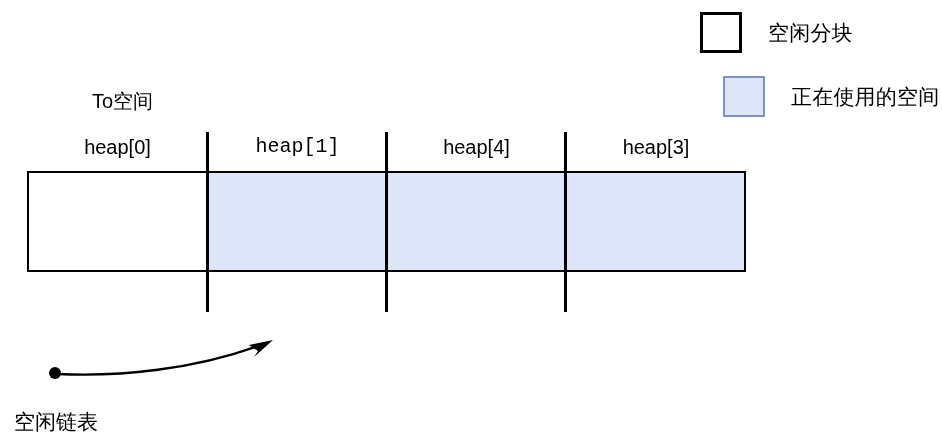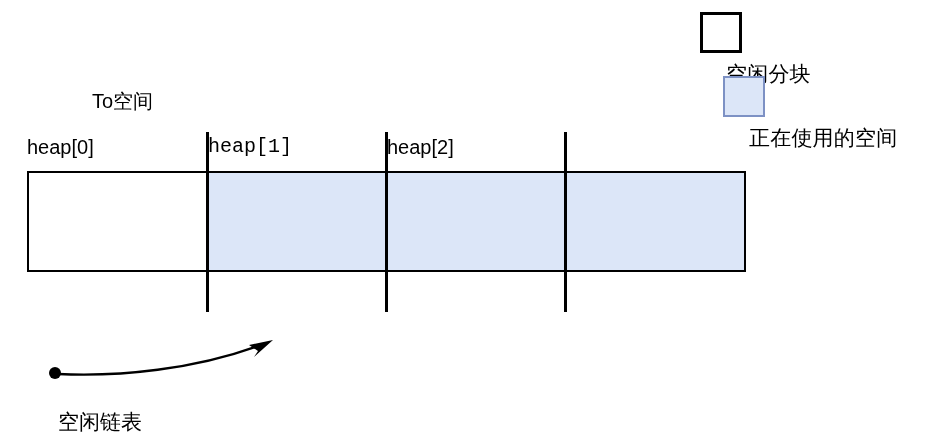--- a/index.html
+++ b/index.html
@@ -20,22 +20,21 @@
     position: absolute;
     left: 0; top: 0;
     width: 942px;
     height: 448px;
   }
 
   
   .legend-row {
     position: absolute;
     display: flex;
-    align-items: flex-start;
-    flex-direction: column;
+    align-items: flex-end;
   }
   #legend-free  { left: 700px; top: 12px; }
   #legend-used  { left: 700px; top: 76px; padding-left: 23px; }
 
   .swatch {
     width: 42px;
     height: 41px;
     box-sizing: border-box;
     flex: 0 0 auto;
   }
@@ -66,20 +65,21 @@
   #caption-to   { left: 64px;  top: 91px; }
   #caption-from { left: 250px; top: 91px; }
 
   
   .cell-label {
     position: absolute;
     top: 137px;
     font-size: 20px;
     white-space: nowrap;
     line-height: 1;
+    text-align: center;
   }
   #label-heap0 { left: 27px;  width: 181px; }
   #label-heap1 { left: 208px; width: 179px; font-family: Liberation Mono, monospace; }
   #label-heap2 { left: 387px; width: 179px; }
   #label-heap3 { left: 566px; width: 180px; }
 
   
   #heap-bar {
     position: absolute;
     left: 27px;
@@ -122,21 +122,20 @@
     height: 70px;
   }
 
   #free-list-caption {
     position: absolute;
     left: 14px;
     top: 411px;
     font-size: 21px;
     white-space: nowrap;
     line-height: 1;
-    margin-left: 44px;
   }
 </style>
 </head>
 <body>
 
 <div class="canvas">
 
   <div class="legend-row" id="legend-free">
     <div class="swatch swatch-free"></div>
     <div class="legend-label">空闲分块</div>
@@ -144,21 +143,22 @@
 
   <div class="legend-row" id="legend-used">
     <div class="swatch swatch-used"></div>
     <div class="legend-label">正在使用的空间</div>
   </div>
 
   <div class="section-caption" id="caption-to">To空间</div>
 
   <div class="cell-label" id="label-heap0">heap[0]</div>
   <div class="cell-label" id="label-heap1">heap[1]</div>
-  <div class="cell-label" id="label-heap2">heap[2]</div>
+  <div class="cell-label" id="label-heap2">heap[4]</div>
+  <div class="cell-label" id="label-heap3">heap[3]</div>
 
   <div id="heap-bar">
     <div class="heap-cell free" id="cell-heap0"></div>
     <div class="heap-cell used" id="cell-heap1"></div>
     <div class="heap-cell used" id="cell-heap2"></div>
     <div class="heap-cell used" id="cell-heap3"></div>
   </div>
 
   <div class="divider" id="divider-1"></div>
   <div class="divider" id="divider-2"></div>

